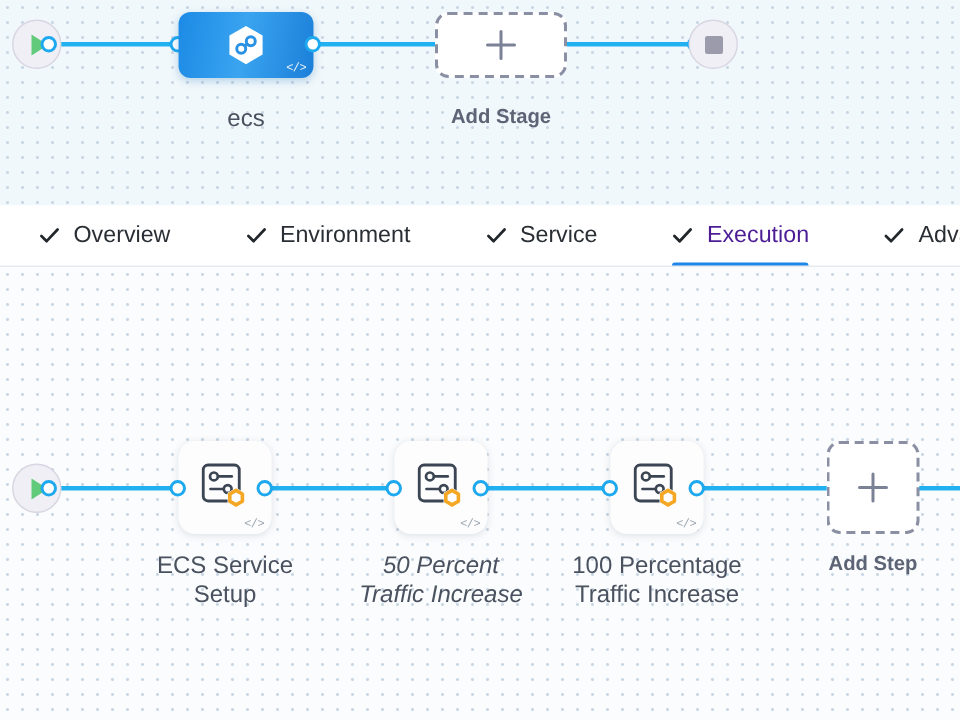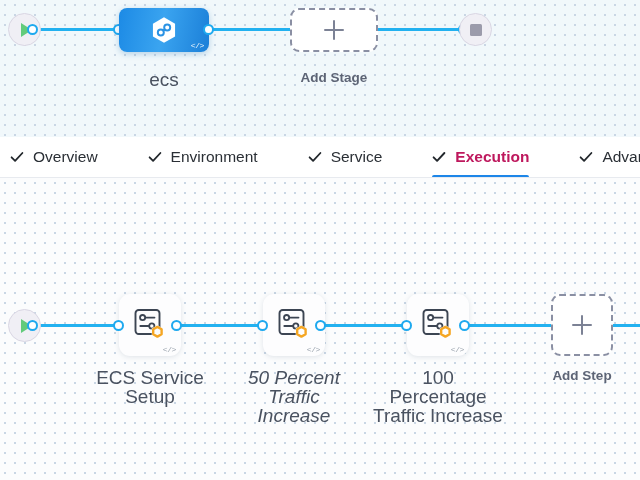--- a/index.html
+++ b/index.html
@@ -38,21 +38,21 @@
   
   .tab-bar {
     position: absolute;
     left: 0; top: 137px;
     width: 640px;
     height: 41px;
     background: #ffffff;
     border-bottom: 1px solid #e7eaef;
     display: flex;
     align-items: center;
-    padding-left: 10px;
+    padding-left: 26px;
     white-space: nowrap;
     overflow: hidden;
   }
   .tab {
     position: relative;
     display: flex;
     align-items: center;
     gap: 9px;
     height: 41px;
     padding: 0 22px 0 0;
@@ -64,21 +64,21 @@
   }
   .tab .tab-check {
     display: inline-flex;
     width: 14px;
     height: 14px;
     color: #22272c;
     flex: 0 0 auto;
   }
   .tab .tab-check svg { display: block; width: 14px; height: 14px; }
   .tab-label { line-height: 1; }
-  .tab.is-active .tab-label { font-weight: bold; color: #be185d; }
+  .tab.is-active .tab-label { font-weight: normal; color: #4c1d95; }
   .tab.is-active::after {
     content: "";
     position: absolute;
     left: 0; right: 22px;
     bottom: 0;
     height: 3px;
     background: #1d86e8;
     border-radius: 2px 2px 0 0;
   }
 
@@ -157,21 +157,21 @@
     line-height: 1;
     color: rgba(255,255,255,0.92);
     font-family: "Liberation Mono", monospace;
     letter-spacing: -0.4px;
   }
   .code-badge.dark { color: #9aa3ad; }
 
   .node-caption {
     position: absolute;
     text-align: center;
-    font-size: 19px;
+    font-size: 16px;
     color: #4a5260;
     line-height: 19px;
     white-space: nowrap;
     pointer-events: none;
   }
   .node-caption.wrap { white-space: normal; }
 
   
   .add-box {
     position: absolute;

